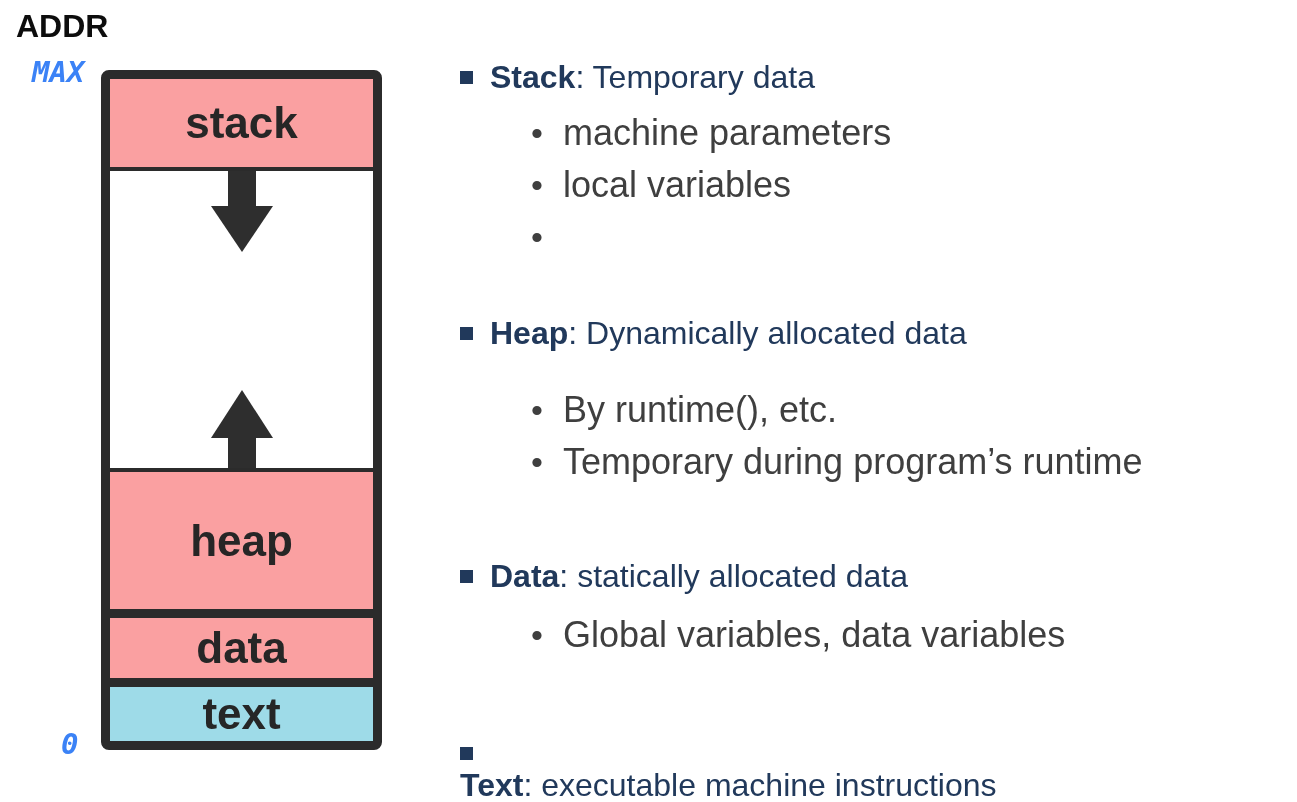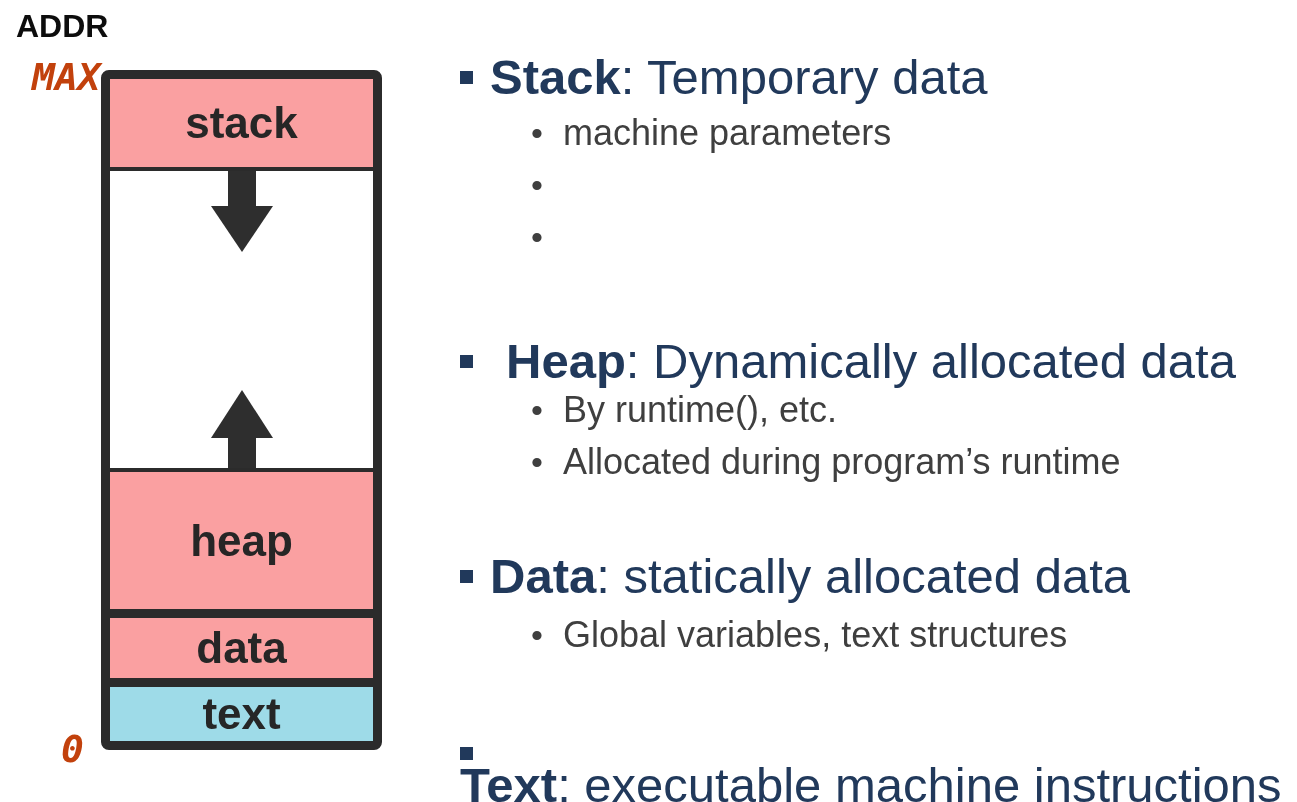--- a/index.html
+++ b/index.html
@@ -9,21 +9,21 @@
     font-family:"Liberation Sans", sans-serif; overflow:hidden;
   }
 
   
   .addr-label {
     position:absolute; left:16px; top:8px;
     font-size:32px; font-weight:bold; color:#0d0d0d;
   }
   .axis-label {
     position:absolute; font-family:"DejaVu Sans Mono", monospace;
-    font-style:italic; font-weight:bold; color:#c2410c; font-size:38px;
+    font-style:italic; font-weight:bold; color:#3b82f6; font-size:29px;
   }
   .axis-max { left:32px; top:55px; }
   .axis-zero { left:61px; top:727px; }
 
   .membox {
     position:absolute; left:101px; top:70px; width:281px; height:680px;
     border:9px solid #2b2b2b; border-radius:8px; background:#ffffff;
     display:flex; flex-direction:column;
   }
   .seg {
@@ -49,34 +49,34 @@
   .arrow-up .head {
     width:0; height:0;
     border-left:31px solid transparent; border-right:31px solid transparent;
     border-bottom:48px solid #2e2e2e;
   }
   .arrow-up .shaft { height:30px; }
 
   
   .h-row {
     position:absolute; left:460px; display:flex; white-space:nowrap;
-    color:#21395b; font-size:49px; line-height:50px;
+    color:#21395b; font-size:32px; line-height:50px;
   }
   .h-square { width:13px; height:13px; background:#21395b; flex:none; margin:19px 17px 0 0; }
   .h-term { font-weight:bold; }
   .h-desc { font-weight:normal; }
 
   .s-row {
     position:absolute; left:531px; display:flex; white-space:nowrap;
     color:#3f3f3f; font-size:36px; line-height:44px;
   }
   .s-dot { width:32px; flex:none; font-size:34px; }
 
   .r-h1 { top:52px; }  .r-s1 { top:111px; } .r-s2 { top:163px; } .r-s3 { top:215px; }
-  .r-h2 { top:336px;gap:16px; } .r-s4 { top:388px; } .r-s5 { top:440px; }
+  .r-h2 { top:308px; } .r-s4 { top:388px; } .r-s5 { top:440px; }
   .r-h3 { top:551px;justify-content:space-between; } .r-s6 { top:613px; }
   .r-h4 { top:728px;flex-direction:column; }
 </style>
 </head>
 <body>
 
 <div class="canvas">
 
   <div class="addr-label">ADDR</div>
   <div class="axis-label axis-max">MAX</div>
@@ -104,45 +104,46 @@
   <div class="h-row r-h1">
     <span class="h-square"></span>
     <span class="h-text"><b class="h-term">Stack</b><span class="h-desc">: Temporary data</span></span>
   </div>
   <div class="s-row r-s1">
     <span class="s-dot">•</span>
     <span>machine parameters</span>
   </div>
   <div class="s-row r-s2">
     <span class="s-dot">•</span>
+    <span>local variables</span>
   </div>
   <div class="s-row r-s3">
     <span class="s-dot">•</span>
   </div>
 
   <div class="h-row r-h2">
     <span class="h-square"></span>
     <span class="h-text"><b class="h-term">Heap</b><span class="h-desc">: Dynamically allocated data</span></span>
   </div>
   <div class="s-row r-s4">
     <span class="s-dot">•</span>
     <span>By runtime(), etc.</span>
   </div>
   <div class="s-row r-s5">
     <span class="s-dot">•</span>
-    <span>Allocated during program’s runtime</span>
+    <span>Temporary during program’s runtime</span>
   </div>
 
   <div class="h-row r-h3">
     <span class="h-square"></span>
     <span class="h-text"><b class="h-term">Data</b><span class="h-desc">: statically allocated data</span></span>
   </div>
   <div class="s-row r-s6">
     <span class="s-dot">•</span>
-    <span>Global variables, text structures</span>
+    <span>Global variables, data variables</span>
   </div>
 
   <div class="h-row r-h4">
     <span class="h-square"></span>
     <span class="h-text"><b class="h-term">Text</b><span class="h-desc">: executable machine instructions</span></span>
   </div>
 
 </div>
 
 </body></html>

